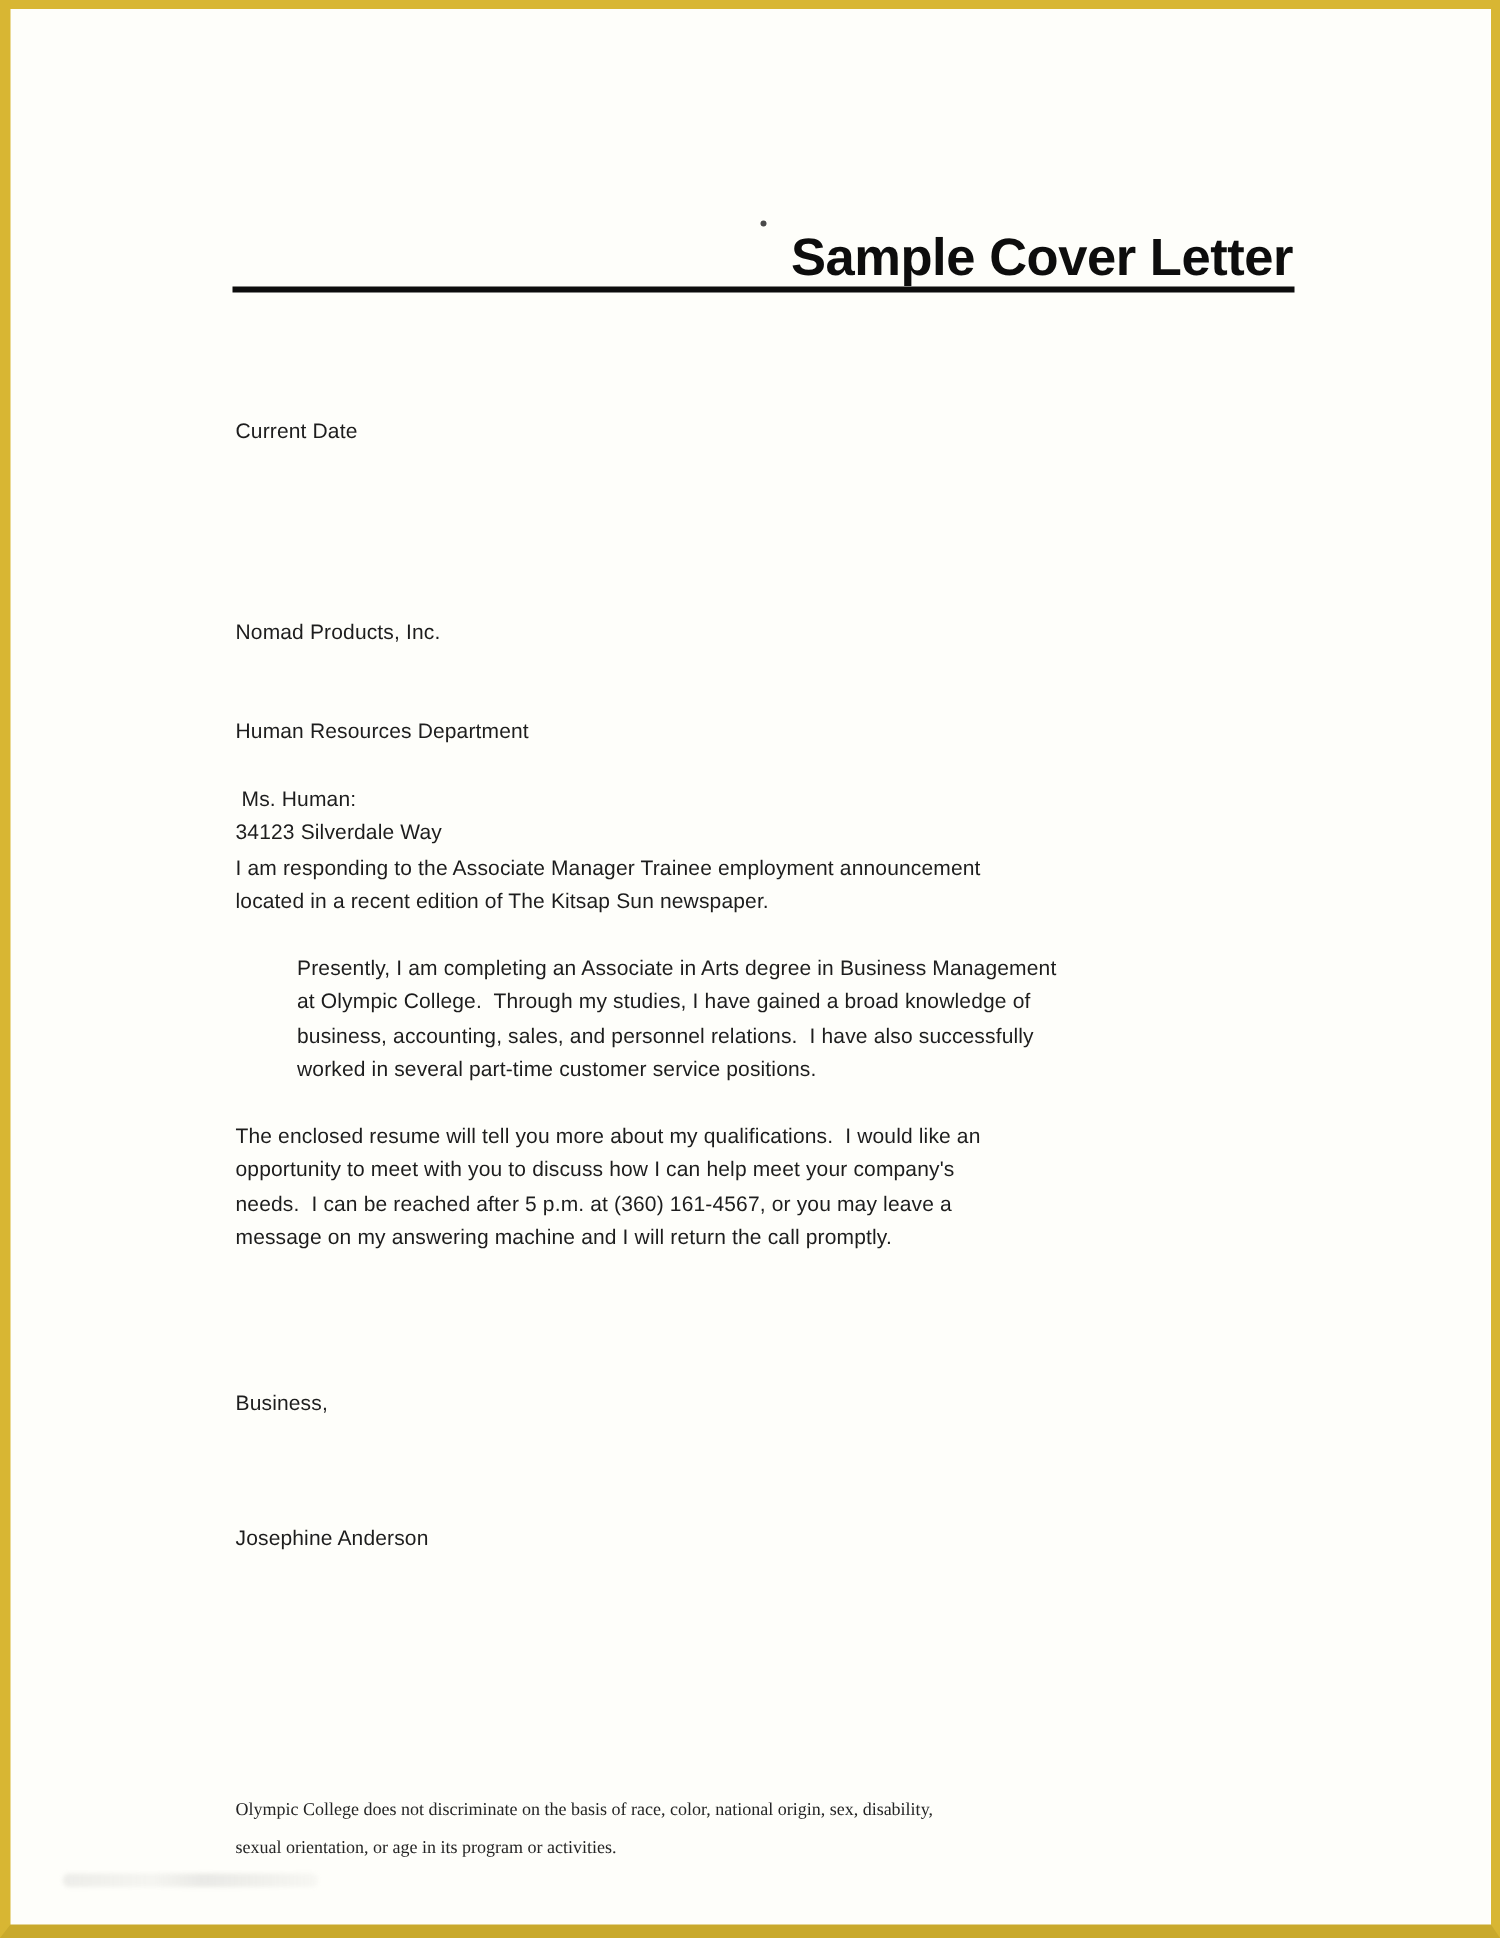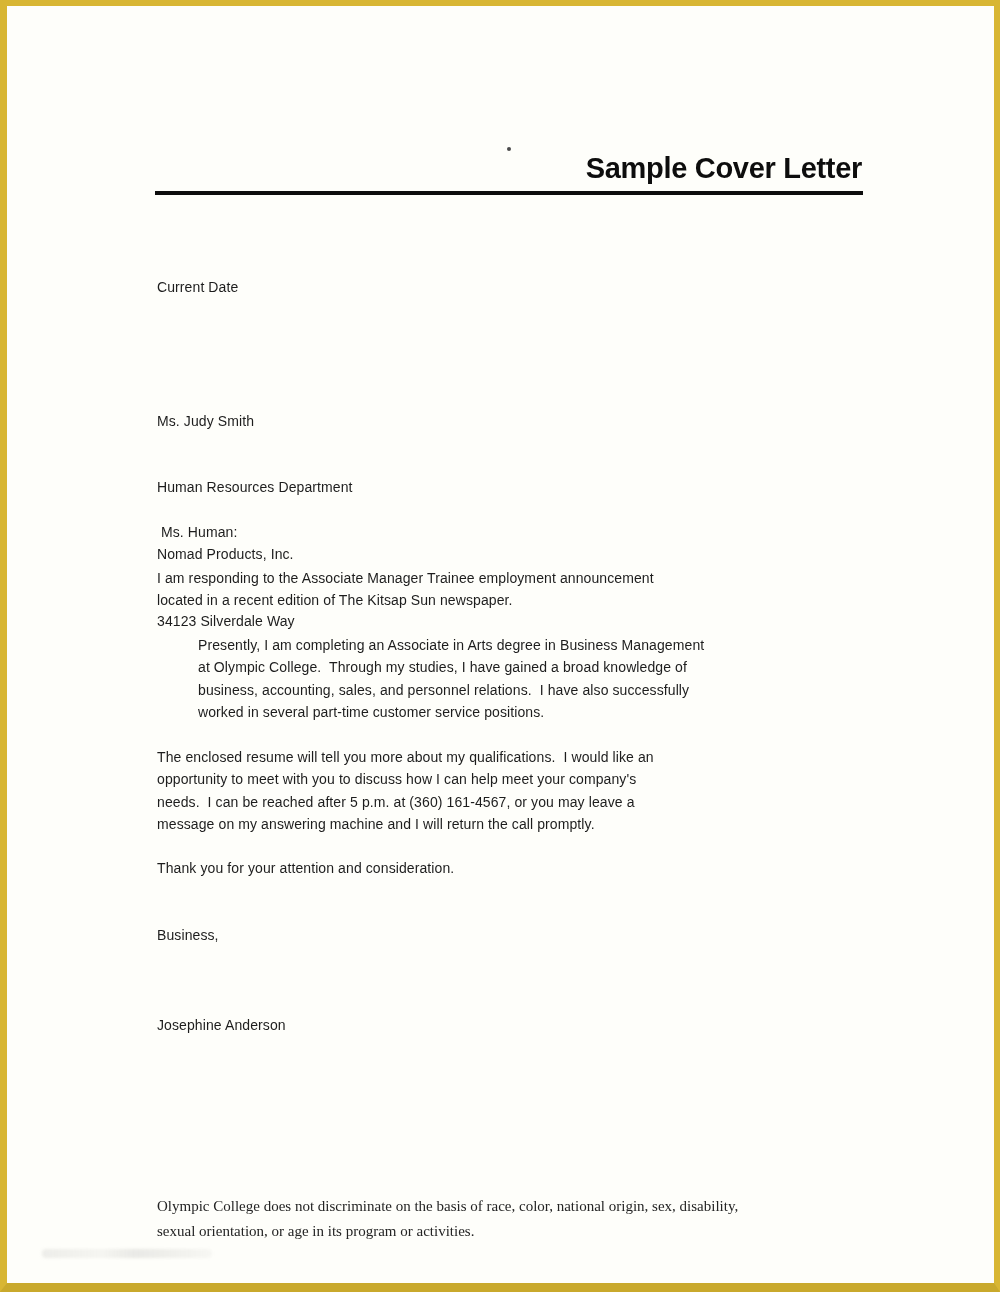--- a/index.html
+++ b/index.html
@@ -24,21 +24,21 @@
     color:var(--ink);
   }
   .abs{position:absolute;}
   .stray-dot{
     left:500px;top:141px;width:4px;height:4px;border-radius:50%;
     background:#4a4a4a;
   }
   .title{
     left:148px;top:146px;width:707px;
     text-align:right;
-    font-size:29px;font-weight:bold;letter-spacing:-0.3px;
+    font-size:35px;font-weight:bold;letter-spacing:-0.3px;
     color:var(--ink-strong);
     white-space:pre;
   }
   .title-rule{
     left:148px;top:185px;width:708px;height:4px;
     background:var(--ink-strong);
   }
   .body-text{
     font-size:14px;
     line-height:22.3px;
@@ -51,21 +51,21 @@
   .salutation{left:150px;top:515px;}
   .para-1{left:150px;top:561px;width:715px;}
   .para-2{left:150px;top:628px;width:715px;margin-left:41px;}
   .para-3{left:150px;top:740px;width:715px;}
   .para-4{left:150px;top:851px;width:715px;}
   .closing{left:150px;top:918px;}
   .signature{left:150px;top:1008px;}
   .footer{
     left:150px;top:1188px;width:715px;
     font-family:"Liberation Serif","DejaVu Serif",serif;
-    font-size:15px;line-height:25px;
+    font-size:12px;line-height:25px;
     white-space:pre-wrap;
     color:#242424;
   }
   .watermark{
     left:35px;top:1243px;width:170px;height:9px;
     background:linear-gradient(90deg,
       rgba(160,160,160,0.18) 0%,
       rgba(170,170,170,0.10) 35%,
       rgba(150,150,150,0.20) 55%,
       rgba(170,170,170,0.08) 100%);
@@ -79,39 +79,37 @@
 <div class="page">
 
   <span class="abs stray-dot"></span>
 
   <div class="abs title">Sample Cover Letter</div>
   <div class="abs title-rule"></div>
 
   <div class="abs body-text date-line">Current Date</div>
 
   <div class="abs body-text recipient">
-    <div>Ms. Judy Smith</div>
+    <div>Nomad Products, Inc.</div>
     <div>Human Resources Department</div>
-    <div>Nomad Products, Inc.</div>
     <div>34123 Silverdale Way</div>
   </div>
 
   <div class="abs body-text salutation"> Ms. Human:</div>
 
   <div class="abs body-text para-1">I am responding to the Associate Manager Trainee employment announcement
 located in a recent edition of The Kitsap Sun newspaper.</div>
   <div class="abs body-text para-2">Presently, I am completing an Associate in Arts degree in Business Management
 at Olympic College.  Through my studies, I have gained a broad knowledge of
 business, accounting, sales, and personnel relations.  I have also successfully
 worked in several part-time customer service positions.</div>
   <div class="abs body-text para-3">The enclosed resume will tell you more about my qualifications.  I would like an
 opportunity to meet with you to discuss how I can help meet your company's
 needs.  I can be reached after 5 p.m. at (360) 161-4567, or you may leave a
 message on my answering machine and I will return the call promptly.</div>
-  <div class="abs body-text para-4">Thank you for your attention and consideration.</div>
 
   <div class="abs body-text closing">Business,</div>
   <div class="abs body-text signature">Josephine Anderson</div>
 
   <div class="abs footer">Olympic College does not discriminate on the basis of race, color, national origin, sex, disability,
 sexual orientation, or age in its program or activities.</div>
 
   <div class="abs watermark"></div>
 
 </div>

